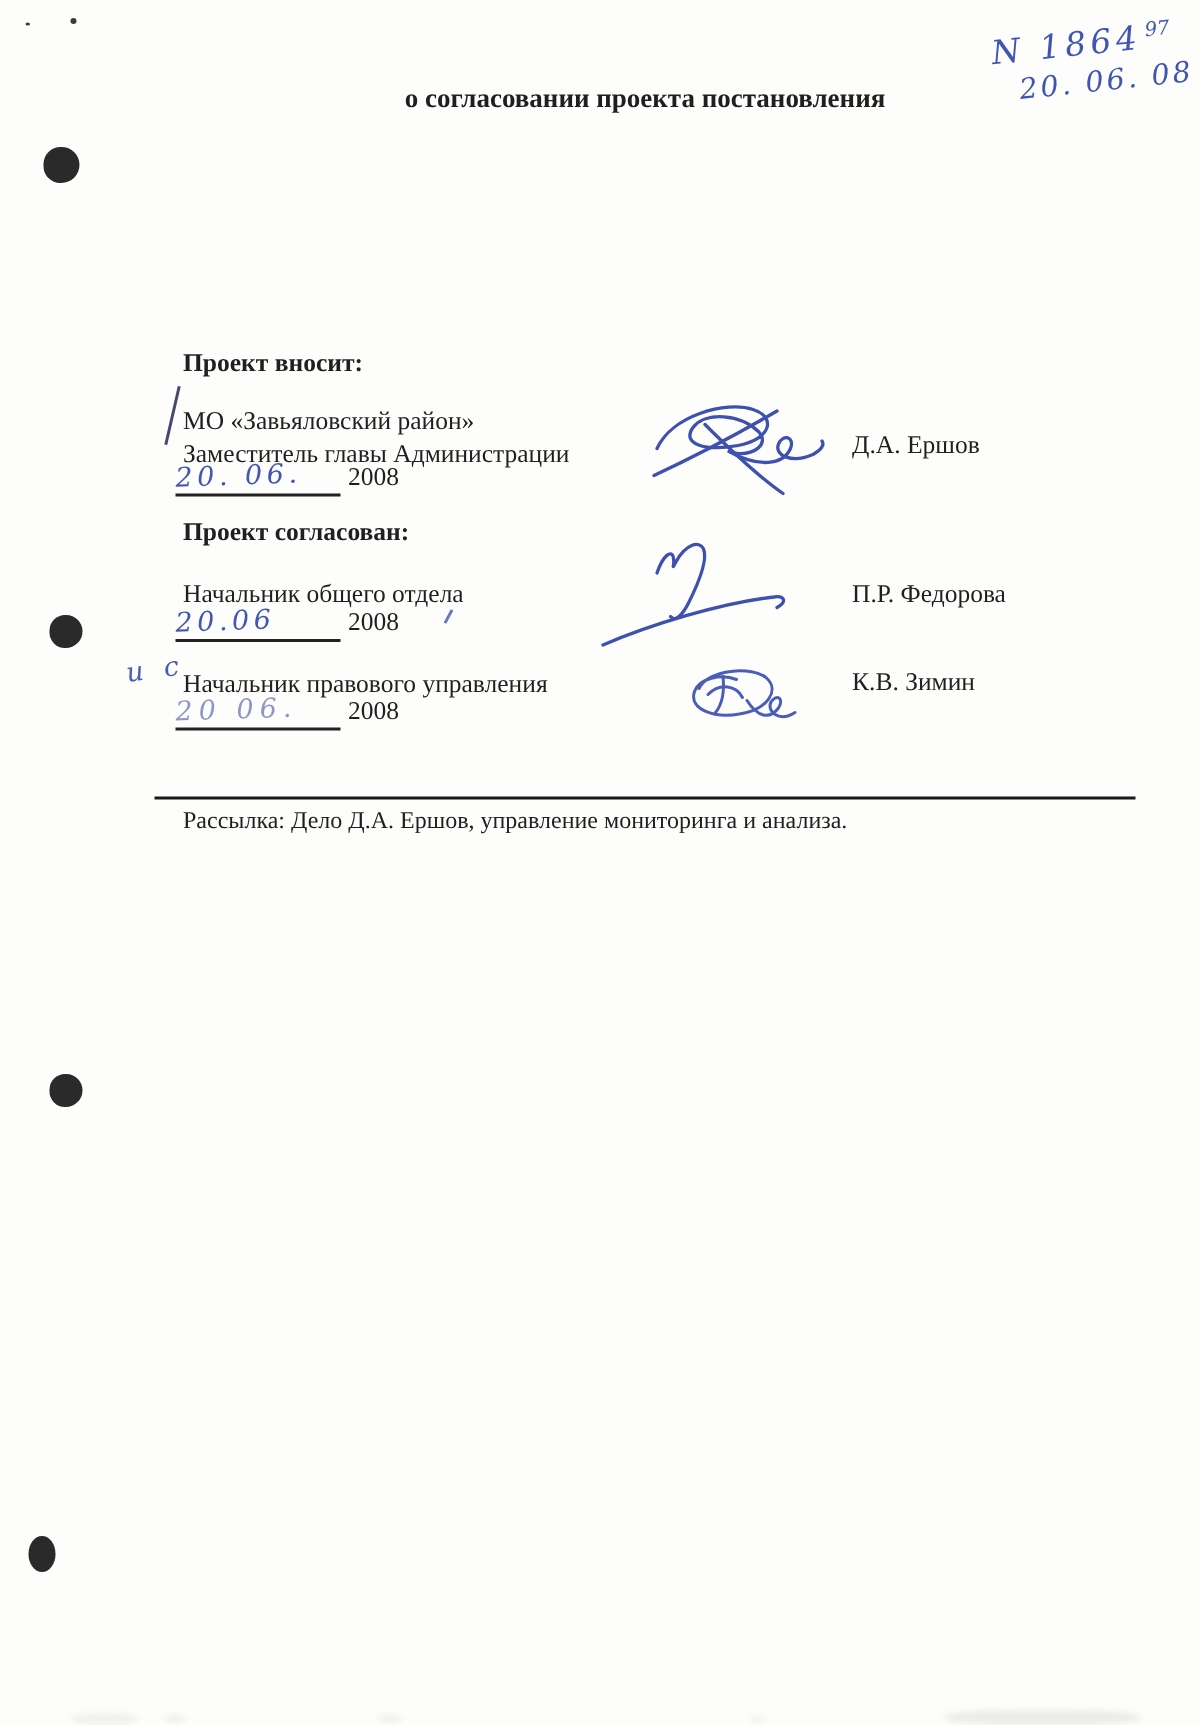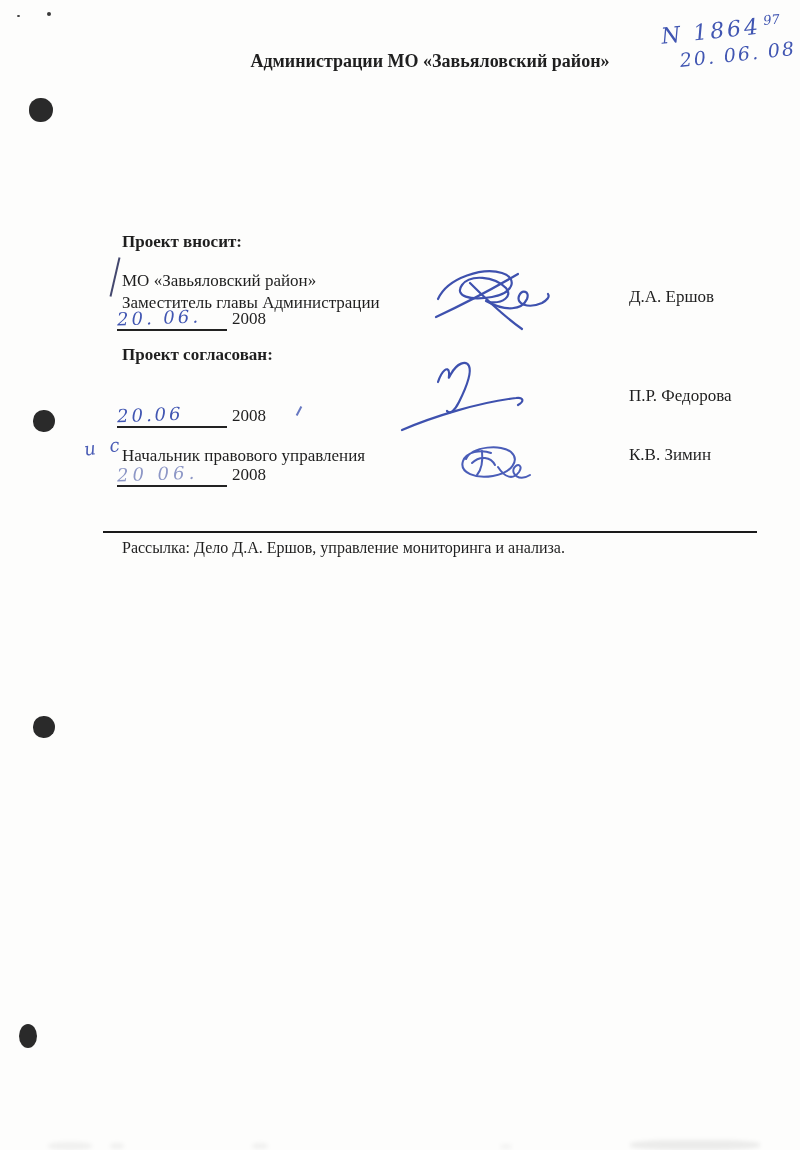--- a/index.html
+++ b/index.html
@@ -39,21 +39,21 @@
   .summary b{font-weight:bold;}
   
   .heading{position:absolute;left:122px;font-size:17px;font-weight:bold;text-align:center;}
   .h-submit{top:232px;}
   .h-approved{top:345px;}
   
   .role{position:absolute;left:122px;font-size:17px;line-height:22px;}
   .role-1{top:270px;}
   .role-2{top:385px;}
   .role-3{top:445px;}
-  .name{position:absolute;left:629px;font-size:17px;}
+  .name{position:absolute;left:568px;font-size:17px;}
   .name-1{top:287px;}
   .name-2{top:386px;}
   .name-3{top:445px;}
   
   .date-row{position:absolute;left:117px;font-size:17px;}
   .date-1{top:307px;}
   .date-2{top:404px;}
   .date-3{top:463px;}
   .hand{
     display:inline-block;width:110px;border-bottom:2px solid #222;
@@ -101,21 +101,21 @@
   <div class="smudge" style="left:630px;bottom:0;width:130px;height:10px;background:rgba(0,0,0,.07);"></div>
 
   <div class="corner-note">
     <div>
       <span class="num">N 1864</span><span class="sup">97</span>
     </div>
     <div class="cdate">20. 06. 08</div>
   </div>
 
   <div class="title-block">
-    <div class="t-sub">Администрации МО «Завьяловский район»</div>
+    <div class="t-sub t-sub1">о согласовании проекта постановления</div>
   </div>
 
 
   <div class="heading h-submit">Проект вносит:</div>
 
   <div class="slash"></div>
   <div class="role role-1">
     <div>МО «Завьяловский район»</div>
     <div>Заместитель главы Администрации</div>
   </div>
@@ -125,20 +125,23 @@
   <svg class="sig sig-1" width="150" height="72" viewBox="0 0 150 72">
     <path d="M10,36 C20,14 56,4 74,10 C90,15 86,30 64,34 C42,38 26,33 34,22 C42,11 66,13 78,25 C85,33 75,41 61,39"></path>
     <path d="M8,54 C38,40 66,25 90,11"></path>
     <path d="M42,20 C60,38 78,55 94,66"></path>
     <path d="M58,38 C78,49 94,47 99,36 C102,28 94,26 91,33 C88,41 100,46 114,40 C119,37 122,34 120,31"></path>
   </svg>
   <div class="name name-1">Д.А. Ершов</div>
 
   <div class="heading h-approved">Проект согласован:</div>
 
+  <div class="role role-2">
+    <div>Начальник общего отдела</div>
+  </div>
   <div class="date-row date-2">
     <span class="hand"><span class="inner">20.06</span></span><span class="year">2008</span>
   </div>
   <div class="tick"></div>
   <svg class="sig sig-2" width="145" height="78" viewBox="0 0 145 78">
     <path d="M40,24 C44,12 50,8 51,14 C52,19 49,23 53,16 C59,5 68,2 71,8 C74,15 67,32 61,44 C57,52 52,57 49,53"></path>
     <path d="M4,72 C34,59 82,44 118,40 C125,39 127,43 120,47"></path>
   </svg>
   <div class="name name-2">П.Р. Федорова</div>
 

